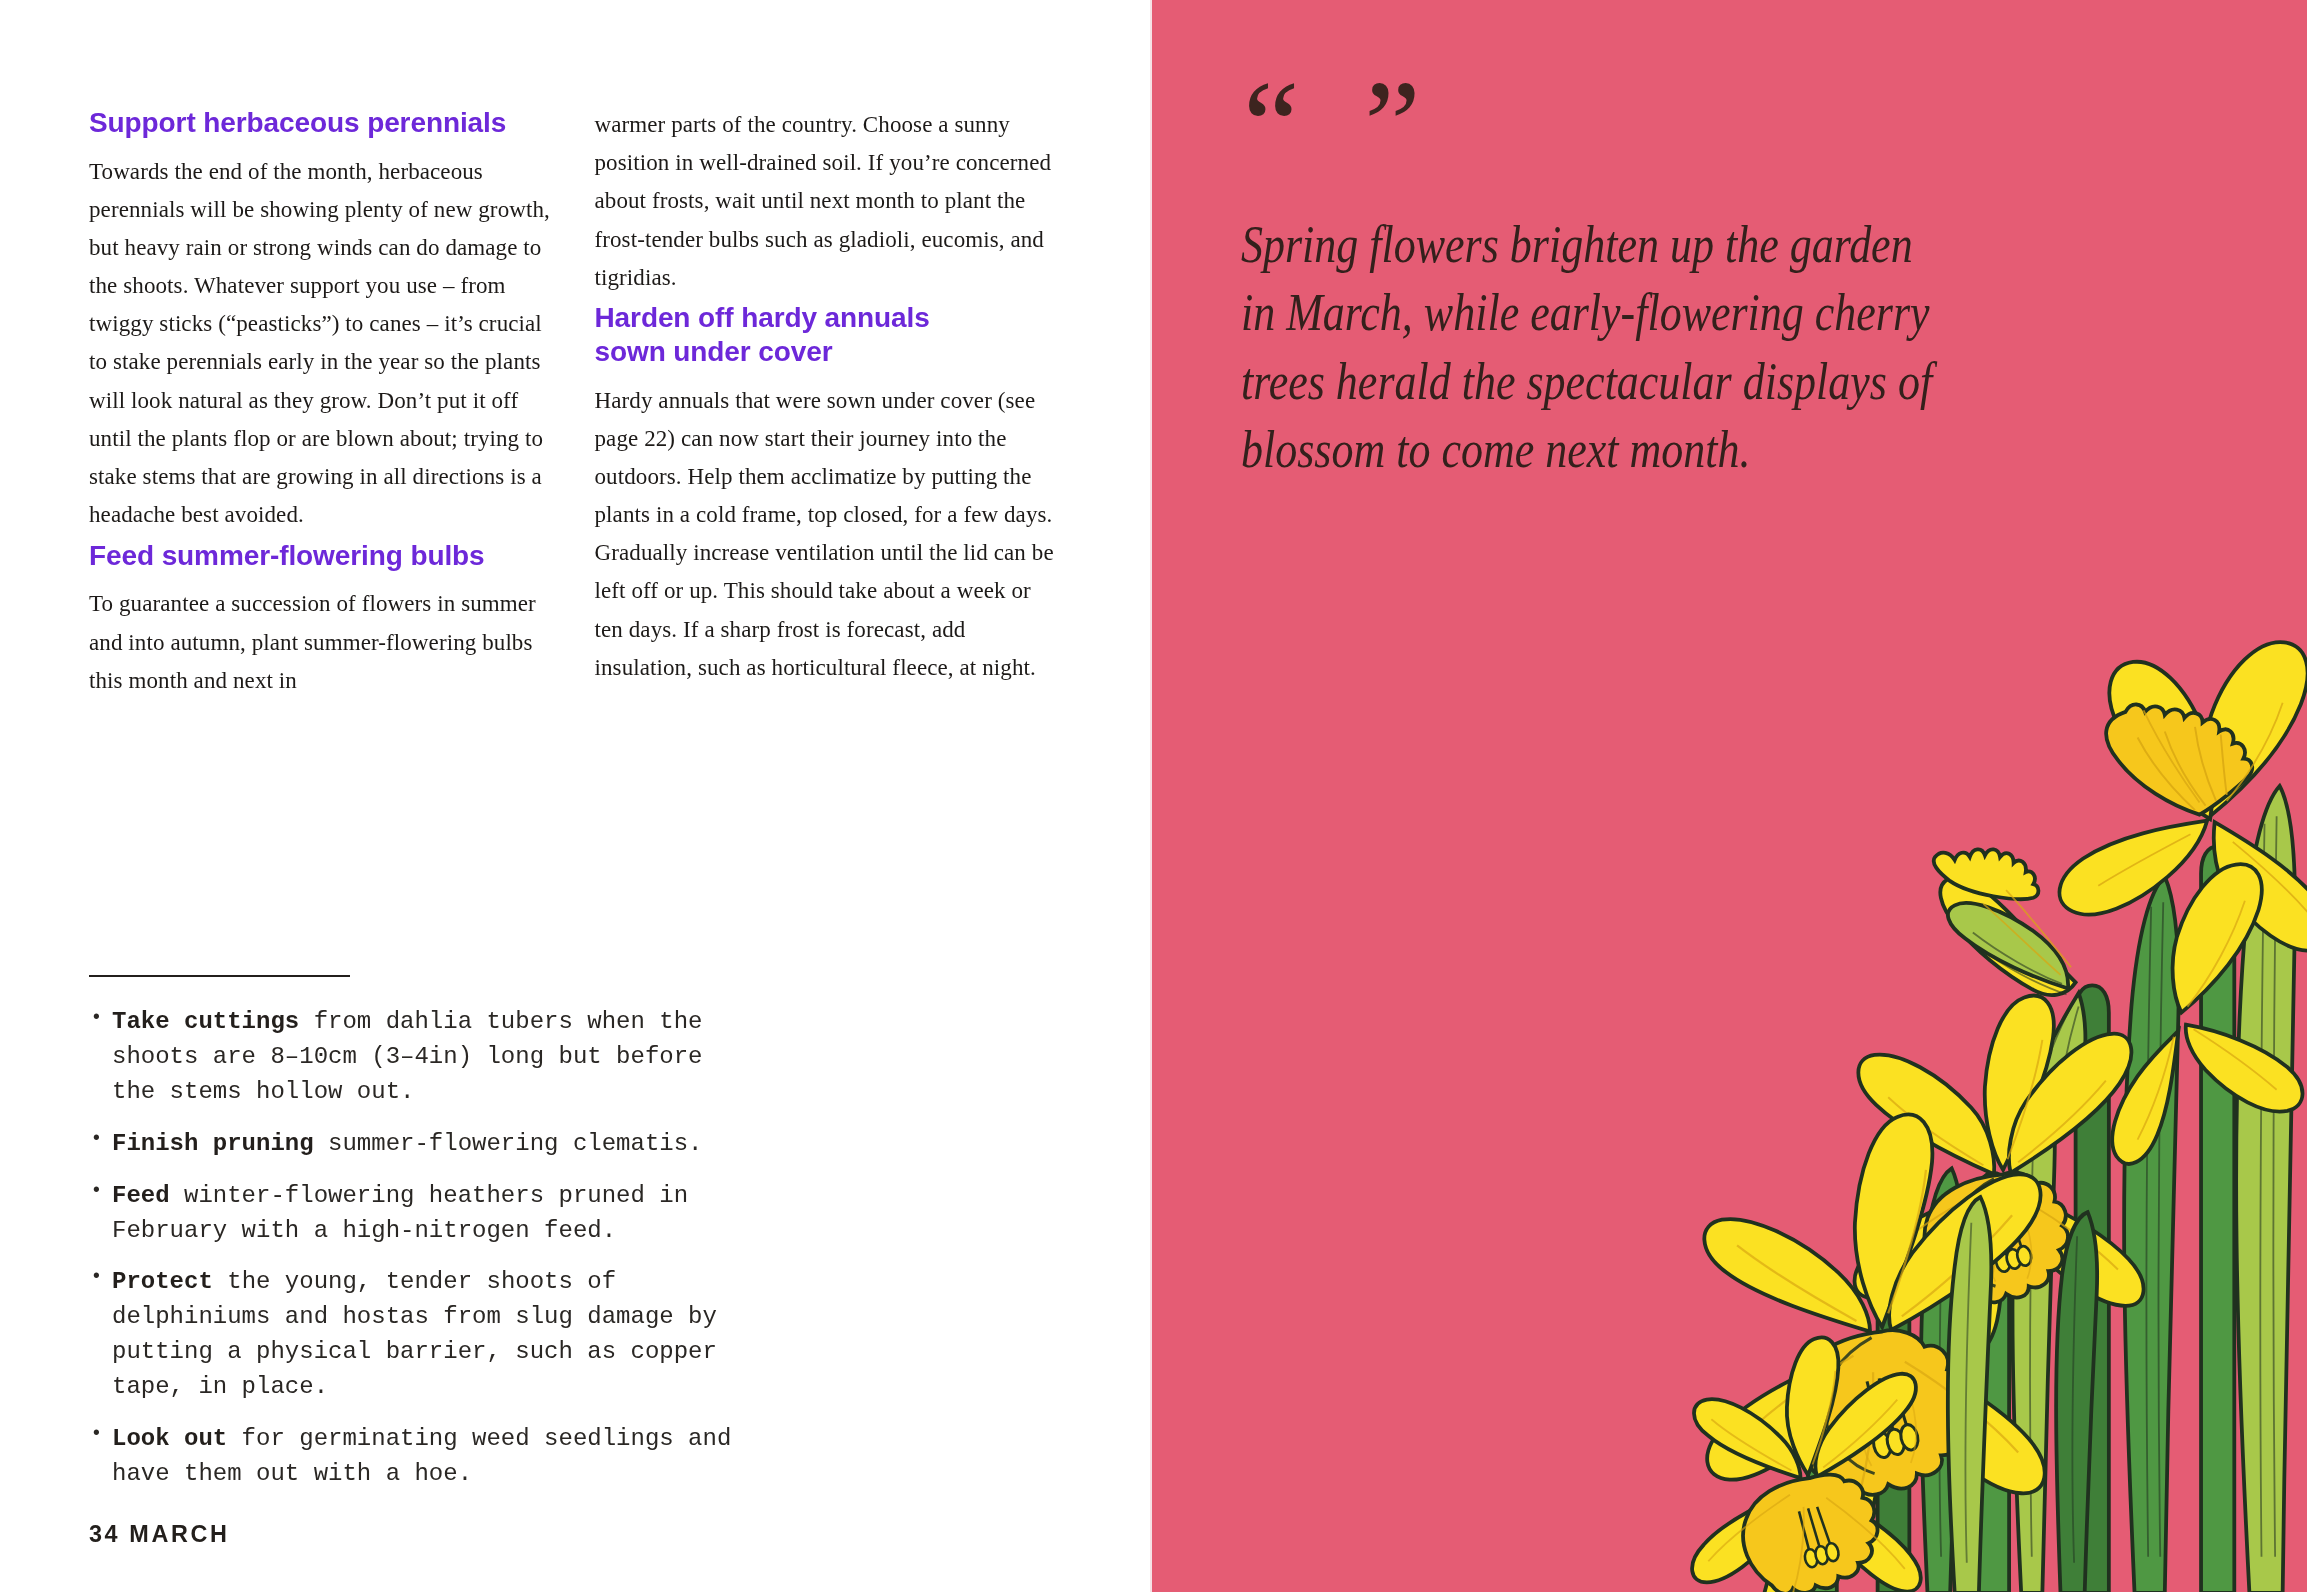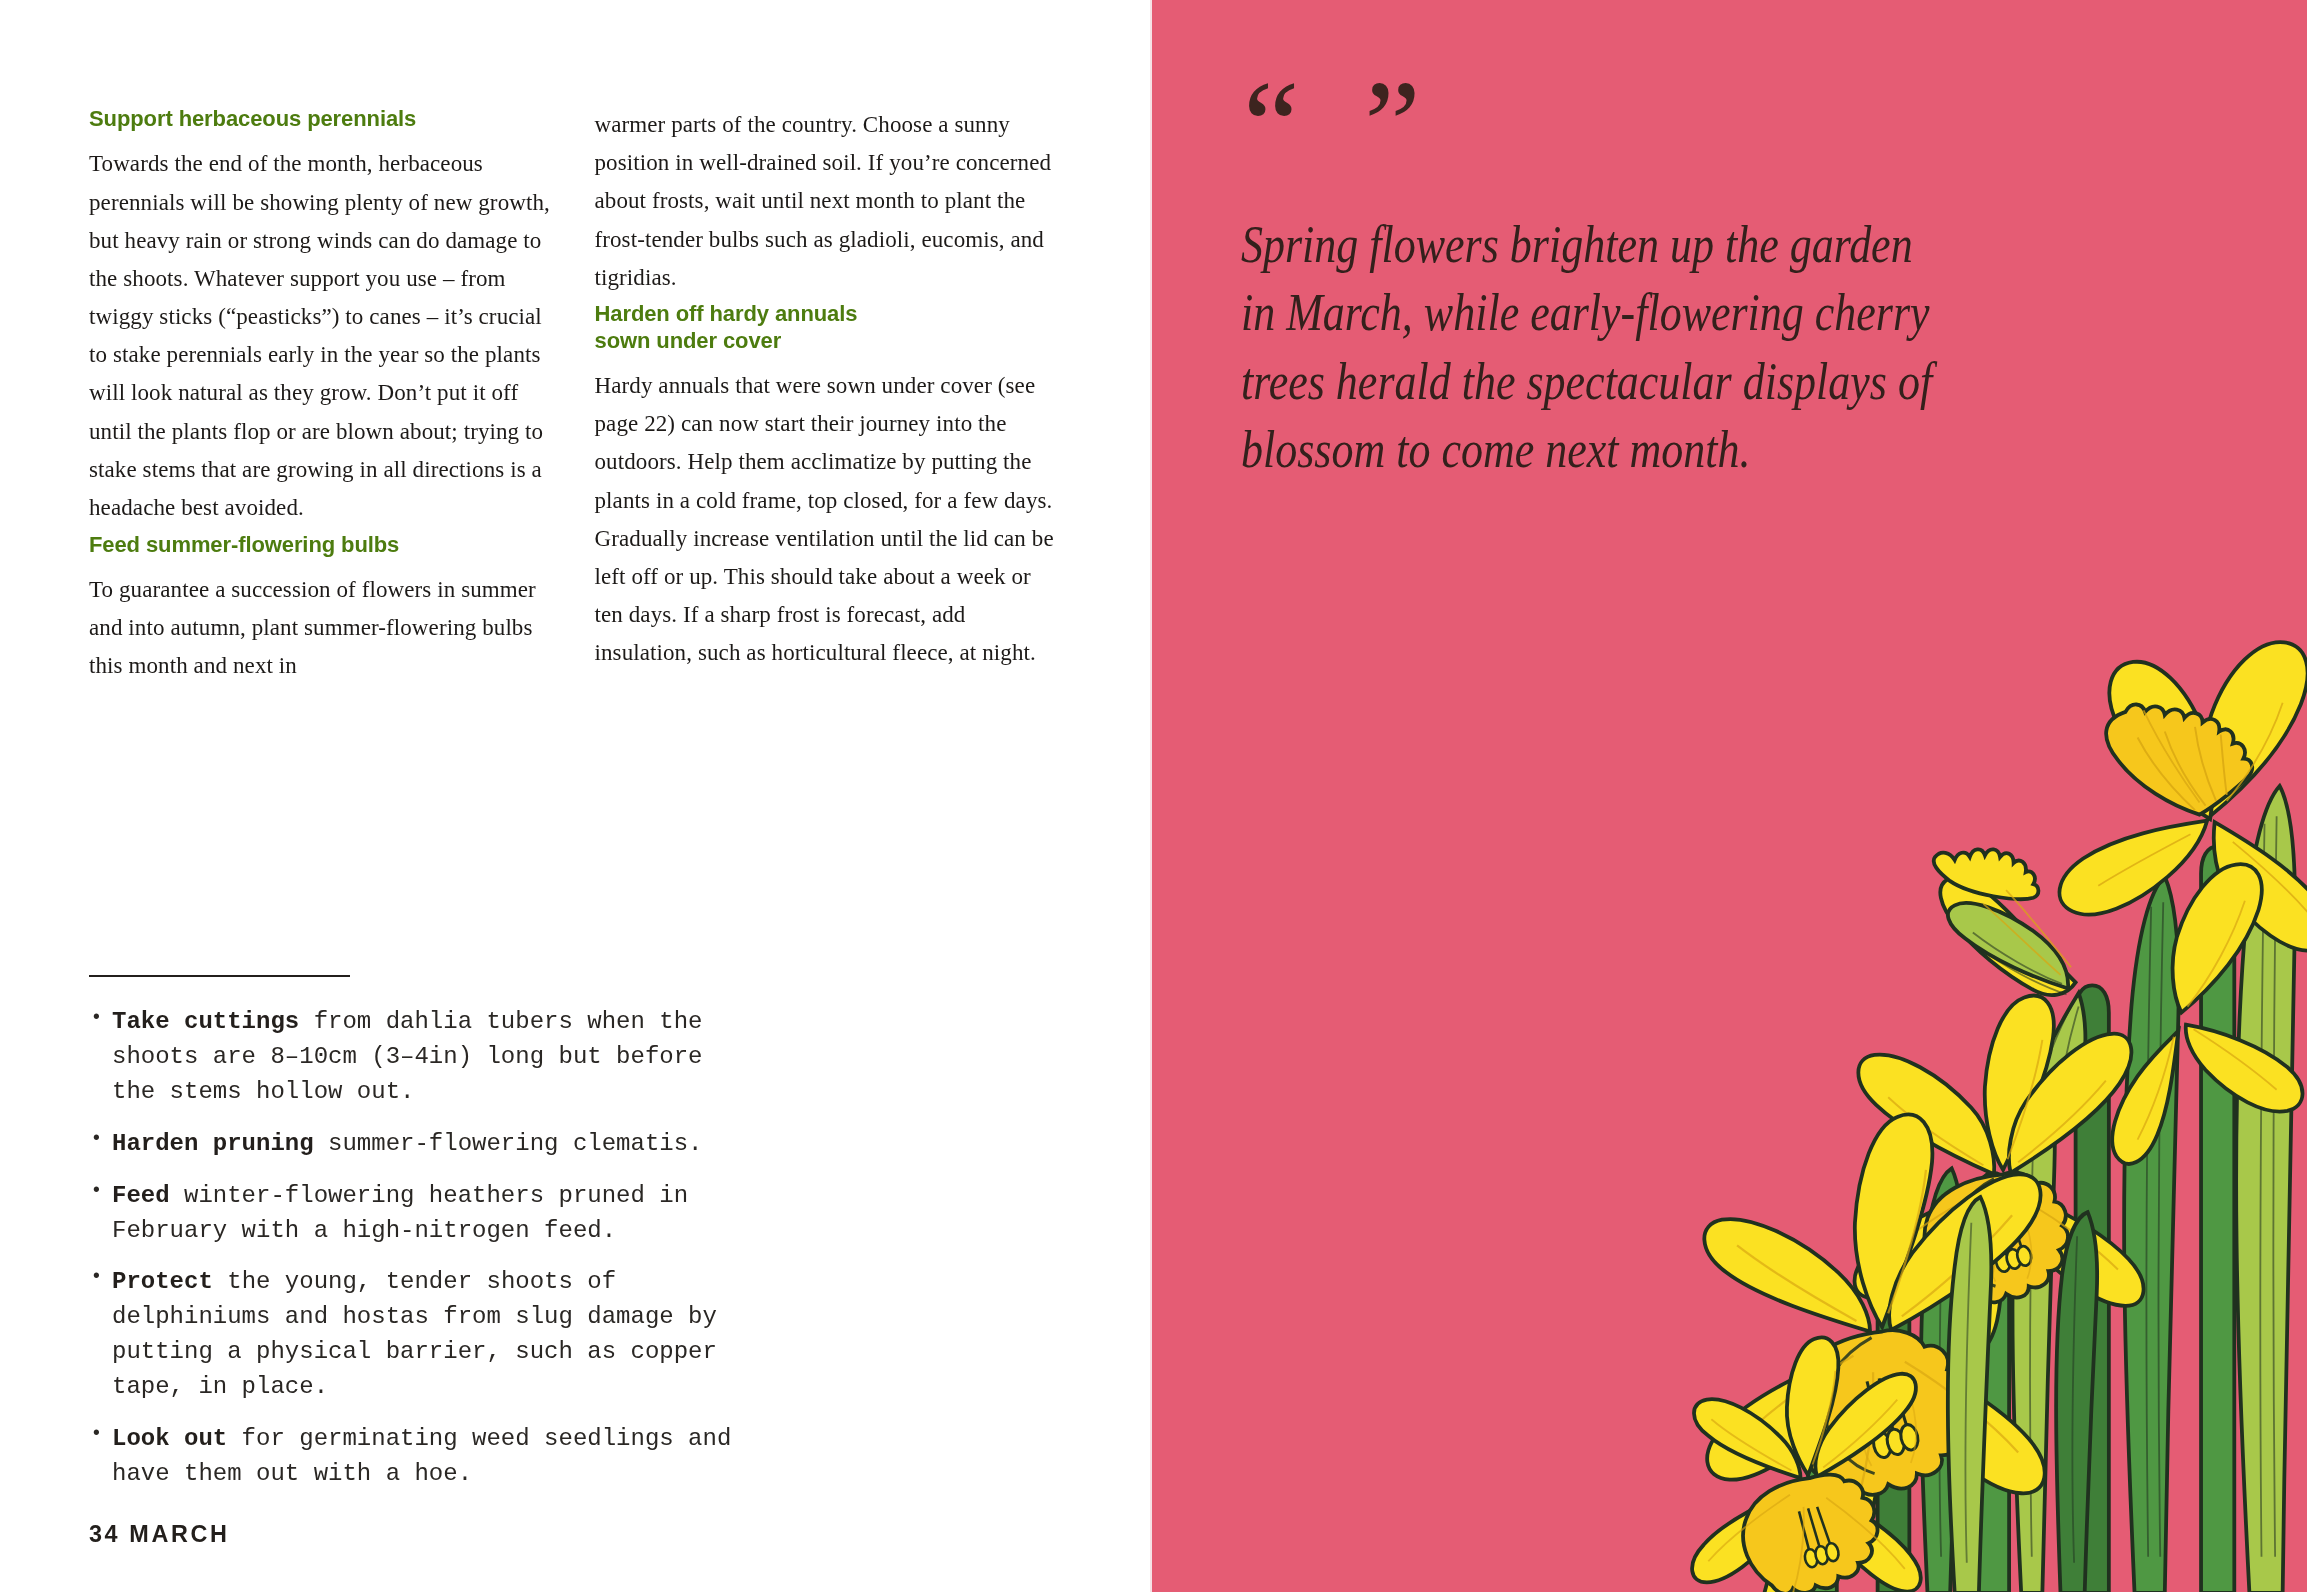--- a/index.html
+++ b/index.html
@@ -42,25 +42,25 @@
 
   .columns {
     display:flex;
     gap:44px;
     width:967px;
   }
   .col { width:462px; }
 
   .subhead {
     font-family:"Liberation Sans", sans-serif;
-    font-size:22px;
+    font-size:28px;
     font-weight:600;
     letter-spacing:-0.1px;
     line-height:1.20;
-    color:#4d7c0f;
+    color:#6d28d9;
     margin:0 0 13px 0;
     white-space:pre-line;
   }
   .subhead.spaced-top { }
 
   .body-p {
     font-family:"Liberation Serif", serif;
     font-size:23px;
     line-height:1.66;
     color:#1d1a18;
@@ -178,21 +178,21 @@
       </div>
     </div>
 
     <div class="tasks-block">
       <div class="tasks-rule"></div>
       <ul class="task-list">
         <li class="task-item">
           <b>Take cuttings</b><span> from dahlia tubers when the shoots are 8–10cm (3–4in) long but before the stems hollow out.</span>
         </li>
         <li class="task-item">
-          <b>Harden pruning</b><span> summer-flowering clematis.</span>
+          <b>Finish pruning</b><span> summer-flowering clematis.</span>
         </li>
         <li class="task-item">
           <b>Feed</b><span> winter-flowering heathers pruned in February with a high-nitrogen feed.</span>
         </li>
         <li class="task-item">
           <b>Protect</b><span> the young, tender shoots of delphiniums and hostas from slug damage by putting a physical barrier, such as copper tape, in place.</span>
         </li>
         <li class="task-item">
           <b>Look out</b><span> for germinating weed seedlings and have them out with a hoe.</span>
         </li>

